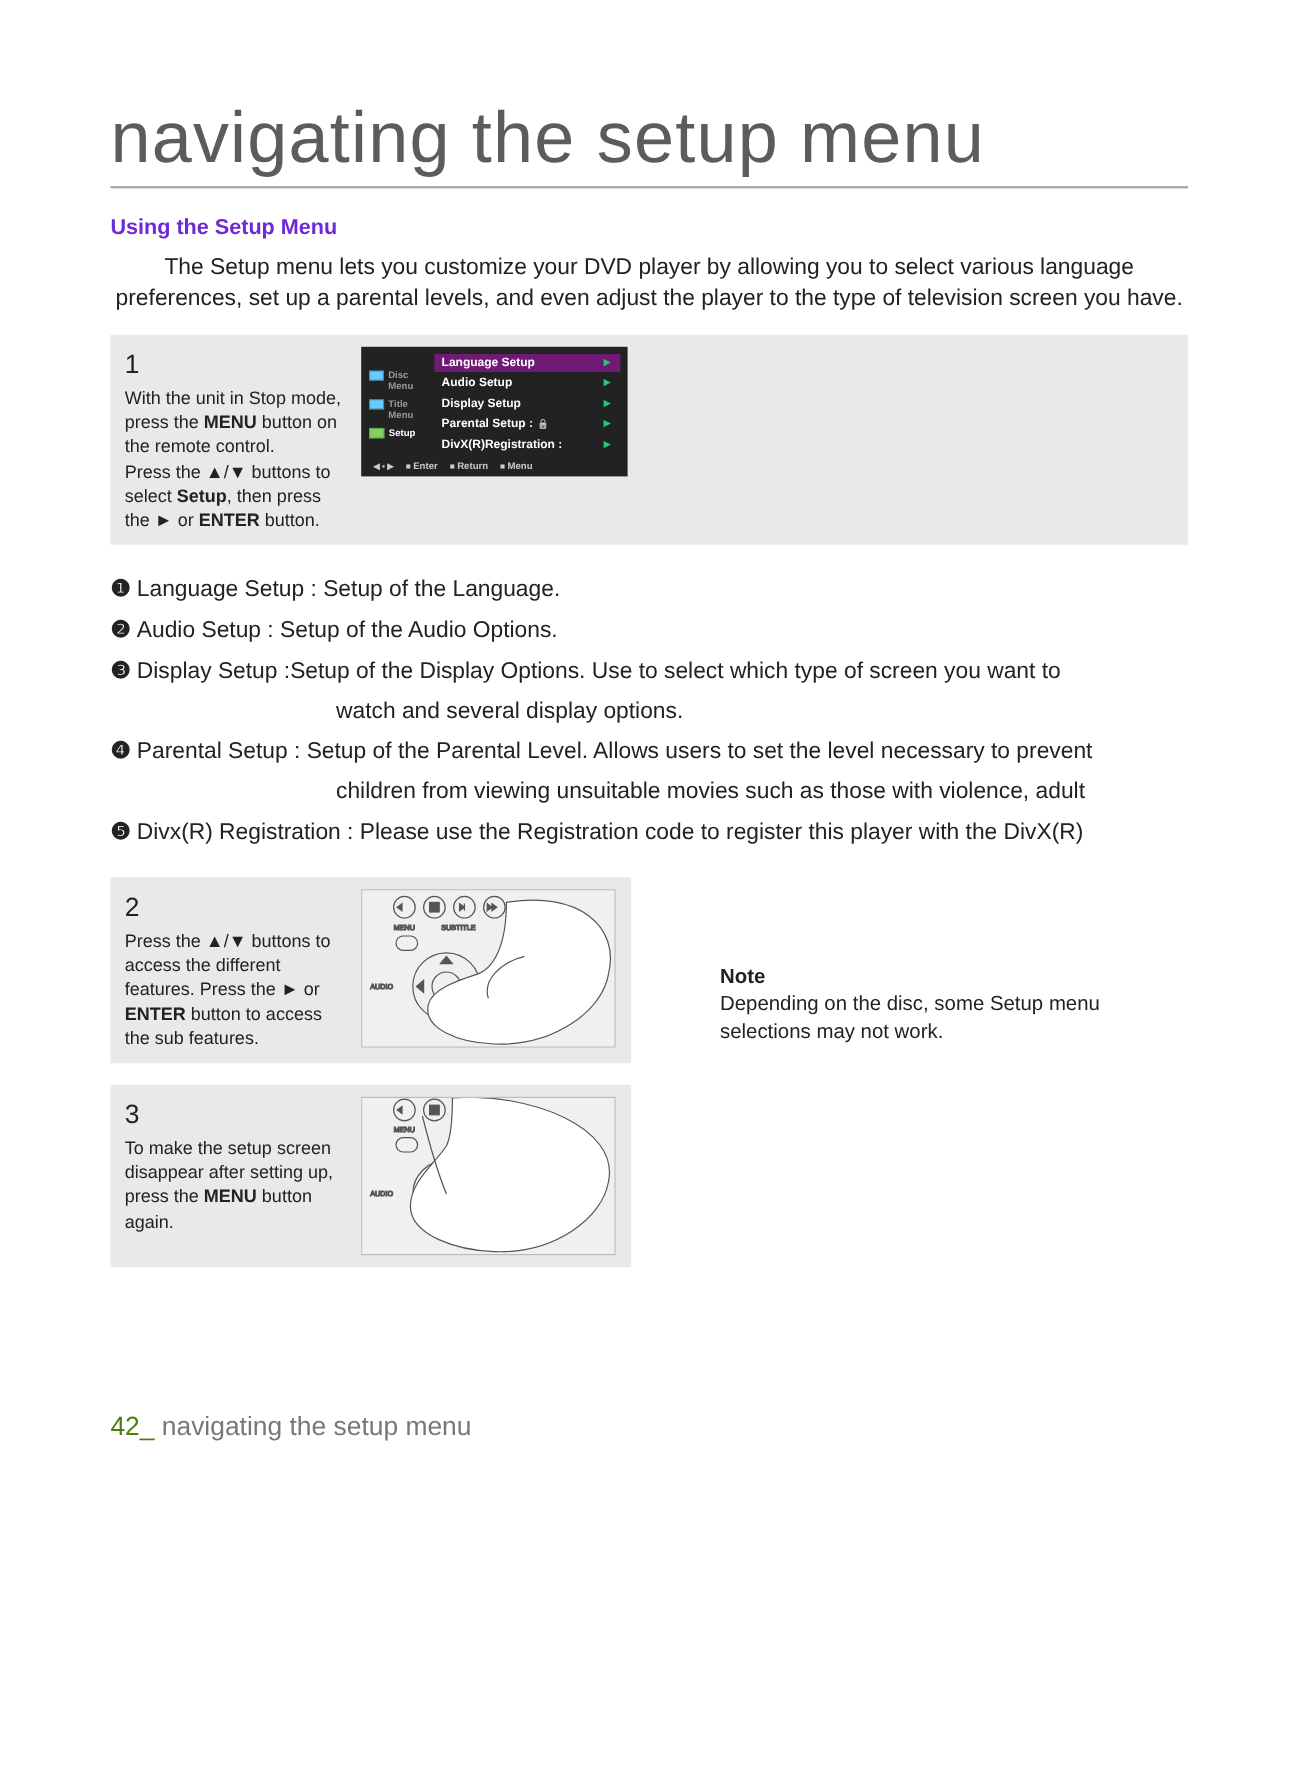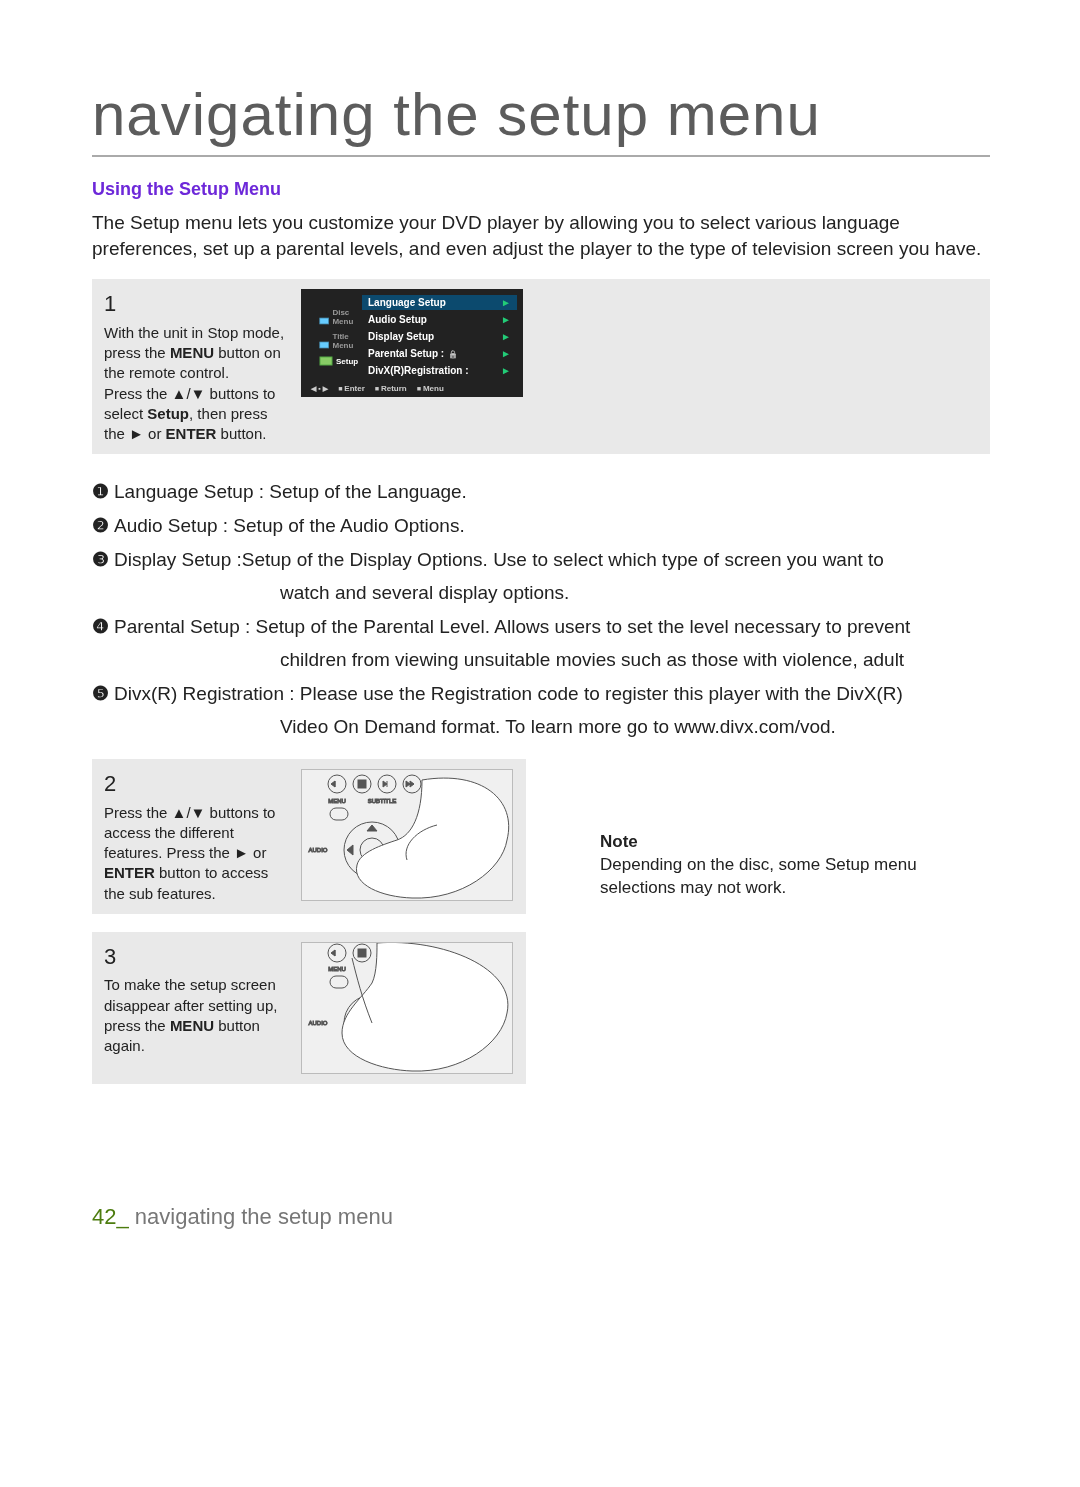--- a/index.html
+++ b/index.html
@@ -27,20 +27,21 @@
   .section-title {
     font-size: 18px;
     font-weight: 700;
     color: #6d28d9;
     margin-top: 22px;
   }
   .intro {
     font-size: 19px;
     line-height: 1.35;
     margin-top: 10px;
+    text-align: center;
   }
   .step-row {
     display: flex;
     background: #e9e9e9;
     margin-top: 18px;
     padding: 10px 12px;
     gap: 12px;
     align-items: flex-start;
   }
   .step-text {
@@ -69,40 +70,39 @@
     width: 55px;
     display: flex;
     flex-direction: column;
     gap: 6px;
     color: #999;
     font-size: 8px;
     font-weight: 700;
   }
   .osd-left div {
     display: flex;
-    align-items: flex-end;
+    align-items: flex-start;
     gap: 3px;
-    margin-left: 12px;
   }
   .osd-left svg, .osd-left-icon {
     width: 14px;
     height: 10px;
   }
   .osd-list {
     flex: 1;
     display: flex;
     flex-direction: column;
     gap: 2px;
   }
   .osd-item {
     display: flex;
     justify-content: space-between;
     padding: 2px 6px;
   }
-  .osd-item.hi { background: #0c4a6e; }
+  .osd-item.hi { background: #701a75; }
   .osd-arrow { color: #2c7; }
   .osd-foot {
     display: flex;
     gap: 10px;
     font-size: 8px;
     color: #ccc;
     padding: 6px 4px 0 4px;
   }
   .osd-foot span::before {
     content: "■ ";
@@ -255,21 +255,20 @@
     <span class="hang">watch and several display options.</span>
     <p>
         <span class="circ-num">❹</span>
         <span>Parental Setup : Setup of the Parental Level. Allows users to set the level necessary to prevent</span>
       </p>
     <span class="hang">children from viewing unsuitable movies such as those with violence, adult</span>
     <p>
         <span class="circ-num">❺</span>
         <span>Divx(R) Registration : Please use the Registration code to register this player with the DivX(R)</span>
       </p>
-    <span class="hang">Video On Demand format. To learn more go to www.divx.com/vod.</span>
   </div>
 
   <div class="lower-row">
     <div>
 
       <div class="step-row" style="width:410px;">
         <div class="step-text">
           <div class="step-num">2</div>
           <span>Press the ▲/▼ buttons to access the different features. Press the </span><span>►</span><span> or </span><span class="bold">ENTER</span><span> button to access the sub features.</span>
         </div>

